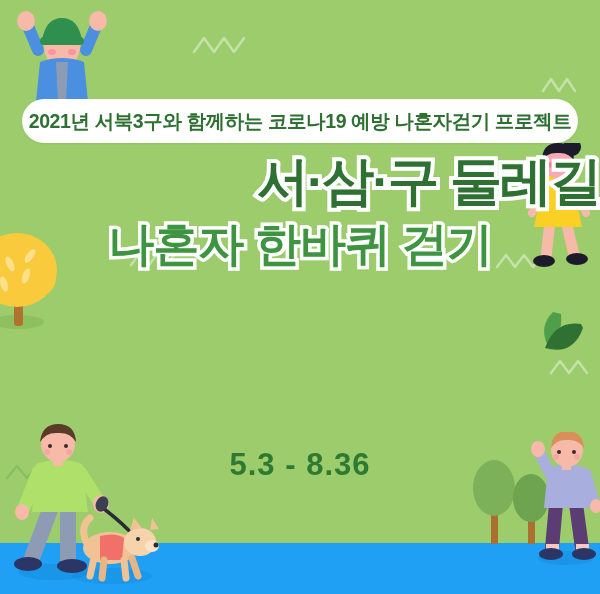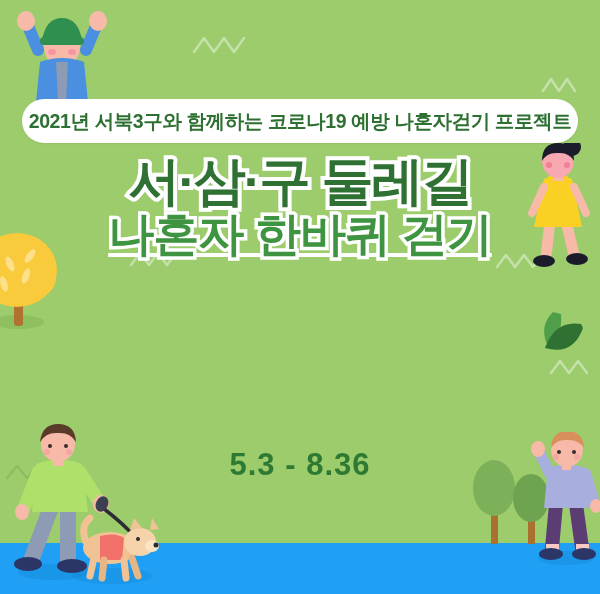--- a/index.html
+++ b/index.html
@@ -88,30 +88,30 @@
     color: #2f7133;
     -webkit-text-stroke: 7px #ffffff;
     paint-order: stroke fill;
     margin-bottom: 6px;
   }
   .hl-3 {
     font-size: 52px;
     color: #2f7133;
     -webkit-text-stroke: 8px #ffffff;
     paint-order: stroke fill;
-    margin-bottom: 4px;
+    margin-bottom: 14px;
     letter-spacing: -2px;
+    text-align: right;
   }
   .hl-4 {
     font-size: 46px;
     color: #3e9440;
     -webkit-text-stroke: 7px #ffffff;
     paint-order: stroke fill;
     letter-spacing: -1px;
-    text-decoration: underline;
   }
 
   
   .date-text {
     position: absolute;
     left: 0;
     top: 447px;
     width: 600px;
     text-align: center;
     color: #2f7a33;

